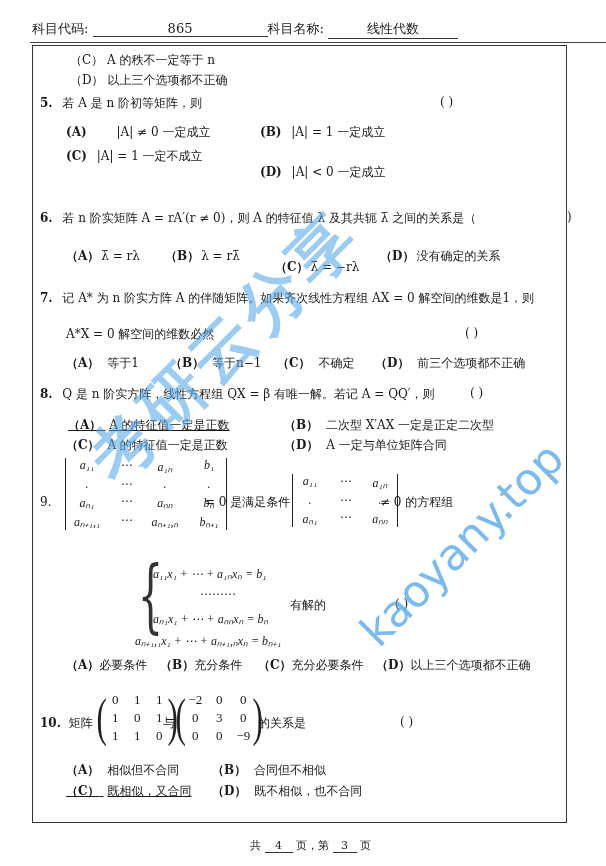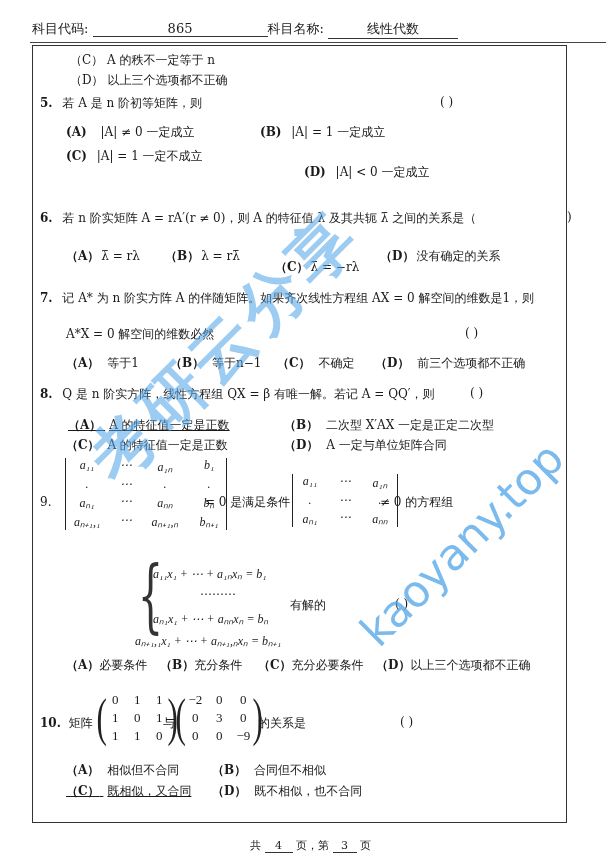--- a/index.html
+++ b/index.html
@@ -36,24 +36,24 @@
 <div class="abs" style="left:70px;top:72px;">
   <span>（D）</span>
   <span>以上三个选项都不正确</span>
 </div>
 
 <div class="abs" style="left:40px;top:95px;">
   <b>5.</b>
   <span style="margin-left:6px">若 A 是 n 阶初等矩阵，则</span>
 </div>
 <div class="abs" style="left:440px;top:95px;">(                    )</div>
-<div class="abs" style="left:66px;top:124px;"><b>(A)</b> <span style="margin-left:10px">|A| ≠ 0 一定成立</span></div>
+<div class="abs" style="left:66px;top:124px;"><b>(A)</b> <span style="margin-left:26px">|A| ≠ 0 一定成立</span></div>
 <div class="abs" style="left:260px;top:124px;"><b>(B)</b> <span style="margin-left:6px">|A| = 1 一定成立</span></div>
 <div class="abs" style="left:66px;top:148px;text-align:right;"><b>(C)</b> <span style="margin-left:6px">|A| = 1 一定不成立</span></div>
-<div class="abs" style="left:260px;top:164px;margin-left:44px;"><b>(D)</b> <span style="margin-left:6px">|A| &lt; 0 一定成立</span></div>
+<div class="abs" style="left:260px;top:164px;"><b>(D)</b> <span style="margin-left:6px">|A| &lt; 0 一定成立</span></div>
 
 <div class="abs" style="left:40px;top:210px;">
   <b>6.</b>
   <span style="margin-left:6px">若 n 阶实矩阵 A = rA′(r ≠ 0)，则 A 的特征值 λ 及其共轭 λ̄ 之间的关系是（</span>
 </div>
 <div class="abs" style="left:567px;top:210px;">)</div>
 <div class="abs" style="left:66px;top:248px;"><b>（A）</b><span style="margin-left:2px">λ̄ = rλ</span></div>
 <div class="abs" style="left:165px;top:248px;"><b>（B）</b><span style="margin-left:2px">λ = rλ̄</span></div>
 <div class="abs" style="left:275px;top:248px;margin-top:11px;"><b>（C）</b><span style="margin-left:2px">λ̄ = −rλ</span></div>
 <div class="abs" style="left:380px;top:248px;"><b>（D）</b><span style="margin-left:2px">没有确定的关系</span></div>

